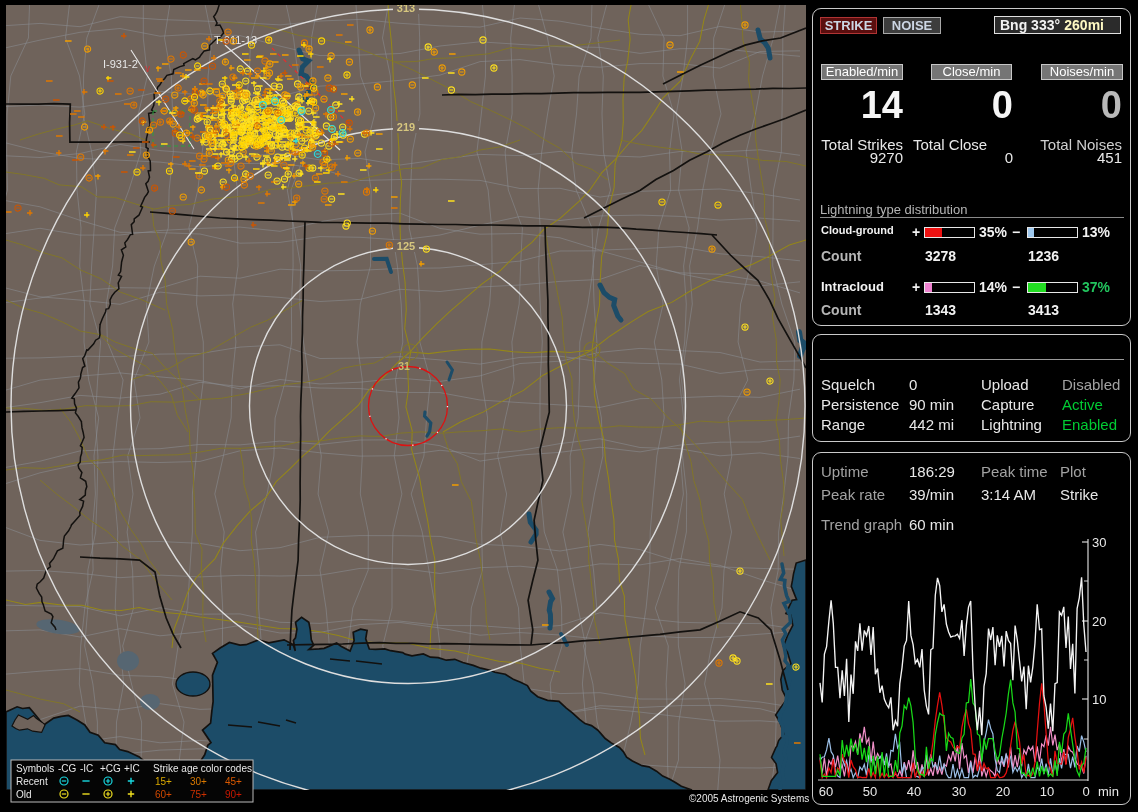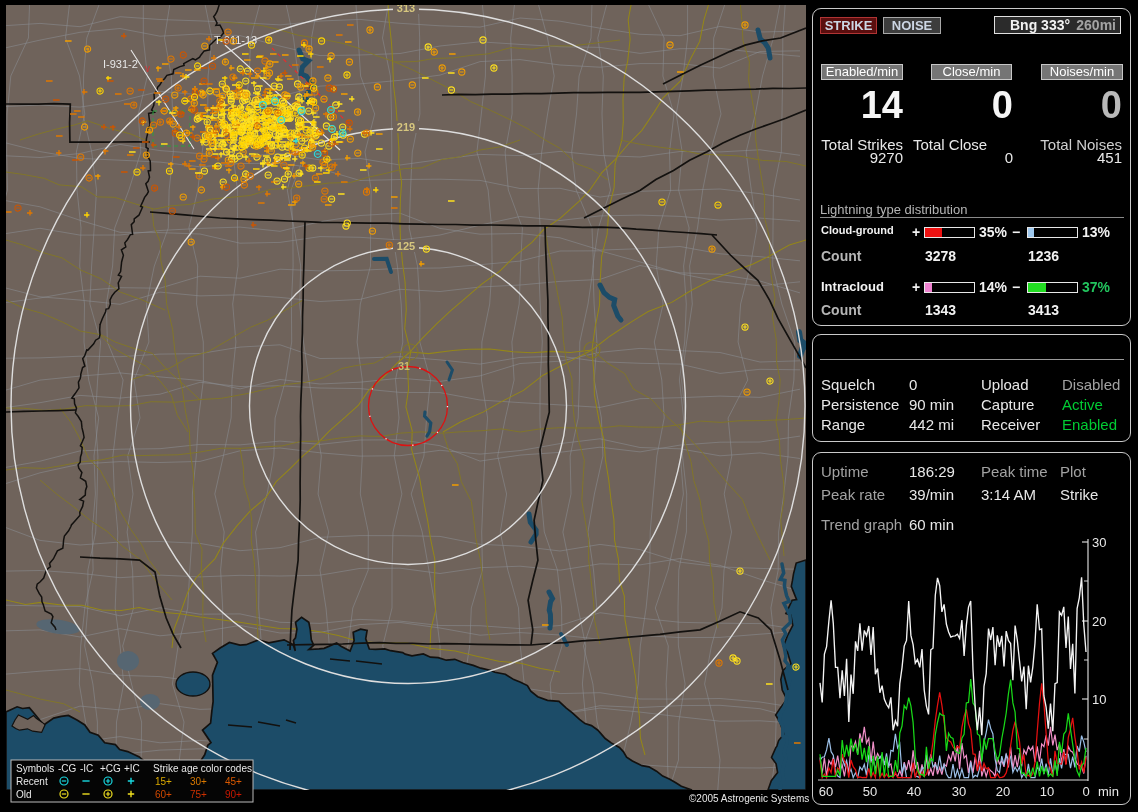--- a/index.html
+++ b/index.html
@@ -171,21 +171,21 @@
       <path d="M340.4 133h4.2M343 130.6v4.2M345.9 133a3.4 3.4 0 1 0-6.8 0a3.4 3.4 0 1 0 6.8 0" fill="none" stroke="#2adce0" stroke-width="1.05"></path>
     </svg>
 <div class="abs" style="left:689px;top:793px;font-size:10px;white-space:nowrap;color:#e8e8e8">©2005 Astrogenic Systems</div>
 
 <div class="panel" style="left:812px;top:8px;width:319px;height:318px"></div>
 <div class="panel" style="left:812px;top:334px;width:319px;height:108px"></div>
 <div class="panel" style="left:812px;top:452px;width:319px;height:353px"></div>
 
 <div class="abs" style="left:820px;top:17px;width:57px;height:17px;background:#5a0e0e;border:1px solid #b03434;color:#ccd6e4;font-weight:bold;font-size:13px;text-align:center;line-height:15px">STRIKE</div>
 <div class="abs" style="left:883px;top:17px;width:58px;height:17px;background:#3d3d3d;border:1px solid #a8a8a8;color:#ccd6e4;font-weight:bold;font-size:13px;text-align:center;line-height:15px">NOISE</div>
-<div class="abs" style="left:994px;top:16px;width:127px;height:18px;background:#2b2b2b;border:1px solid #e0e0e0;font-size:14px;font-weight:bold;line-height:16px"><span style="color:#f2f2f2;padding-left:15px">Bng 333°</span><span style="color:#a3a3a3;float:right;padding-right:4px">260mi</span></div>
+<div class="abs" style="left:994px;top:16px;width:127px;height:18px;background:#2b2b2b;border:1px solid #e0e0e0;font-size:14px;font-weight:bold;line-height:16px"><span style="color:#f2f2f2;padding-left:5px">Bng 333°</span><span style="color:#fef9c3;float:right;padding-right:16px">260mi</span></div>
 
 <div class="btn" style="left:821px;top:64px;width:82px;height:16px">Enabled/min</div>
 <div class="btn" style="left:931px;top:64px;width:81px;height:16px">Close/min</div>
 <div class="btn" style="left:1041px;top:64px;width:82px;height:16px">Noises/min</div>
 
 <div class="abs" style="left:803px;top:84px;width:100px;text-align:right;font-size:38px;font-weight:bold;color:#f5f5f5">14</div>
 <div class="abs" style="left:913px;top:84px;width:100px;text-align:right;font-size:38px;font-weight:bold;color:#f5f5f5">0</div>
 <div class="abs" style="left:1022px;top:84px;width:100px;text-align:right;font-size:38px;font-weight:bold;color:#b9b9b9">0</div>
 
 <div class="abs lab" style="left:803px;top:136px;width:100px;text-align:right">Total Strikes</div>
@@ -234,21 +234,21 @@
 <div class="abs lab" style="left:821px;top:376px">Squelch</div>
 <div class="abs lab" style="left:909px;top:376px">0</div>
 <div class="abs lab" style="left:981px;top:376px">Upload</div>
 <div class="abs lab gry" style="left:1062px;top:376px">Disabled</div>
 <div class="abs lab" style="left:821px;top:396px">Persistence</div>
 <div class="abs lab" style="left:909px;top:396px">90 min</div>
 <div class="abs lab" style="left:981px;top:396px">Capture</div>
 <div class="abs lab grn" style="left:1062px;top:396px">Active</div>
 <div class="abs lab" style="left:821px;top:416px">Range</div>
 <div class="abs lab" style="left:909px;top:416px">442 mi</div>
-<div class="abs lab" style="left:981px;top:416px">Receiver</div>
+<div class="abs lab" style="left:981px;top:416px">Lightning</div>
 <div class="abs lab grn" style="left:1062px;top:416px">Enabled</div>
 
 <div class="abs lab gry" style="left:821px;top:463px">Uptime</div>
 <div class="abs lab" style="left:909px;top:463px">186:29</div>
 <div class="abs lab gry" style="left:981px;top:463px">Peak time</div>
 <div class="abs lab gry" style="left:1060px;top:463px">Plot</div>
 <div class="abs lab gry" style="left:821px;top:486px">Peak rate</div>
 <div class="abs lab" style="left:909px;top:486px">39/min</div>
 <div class="abs lab" style="left:981px;top:486px">3:14 AM</div>
 <div class="abs lab" style="left:1060px;top:486px">Strike</div>

